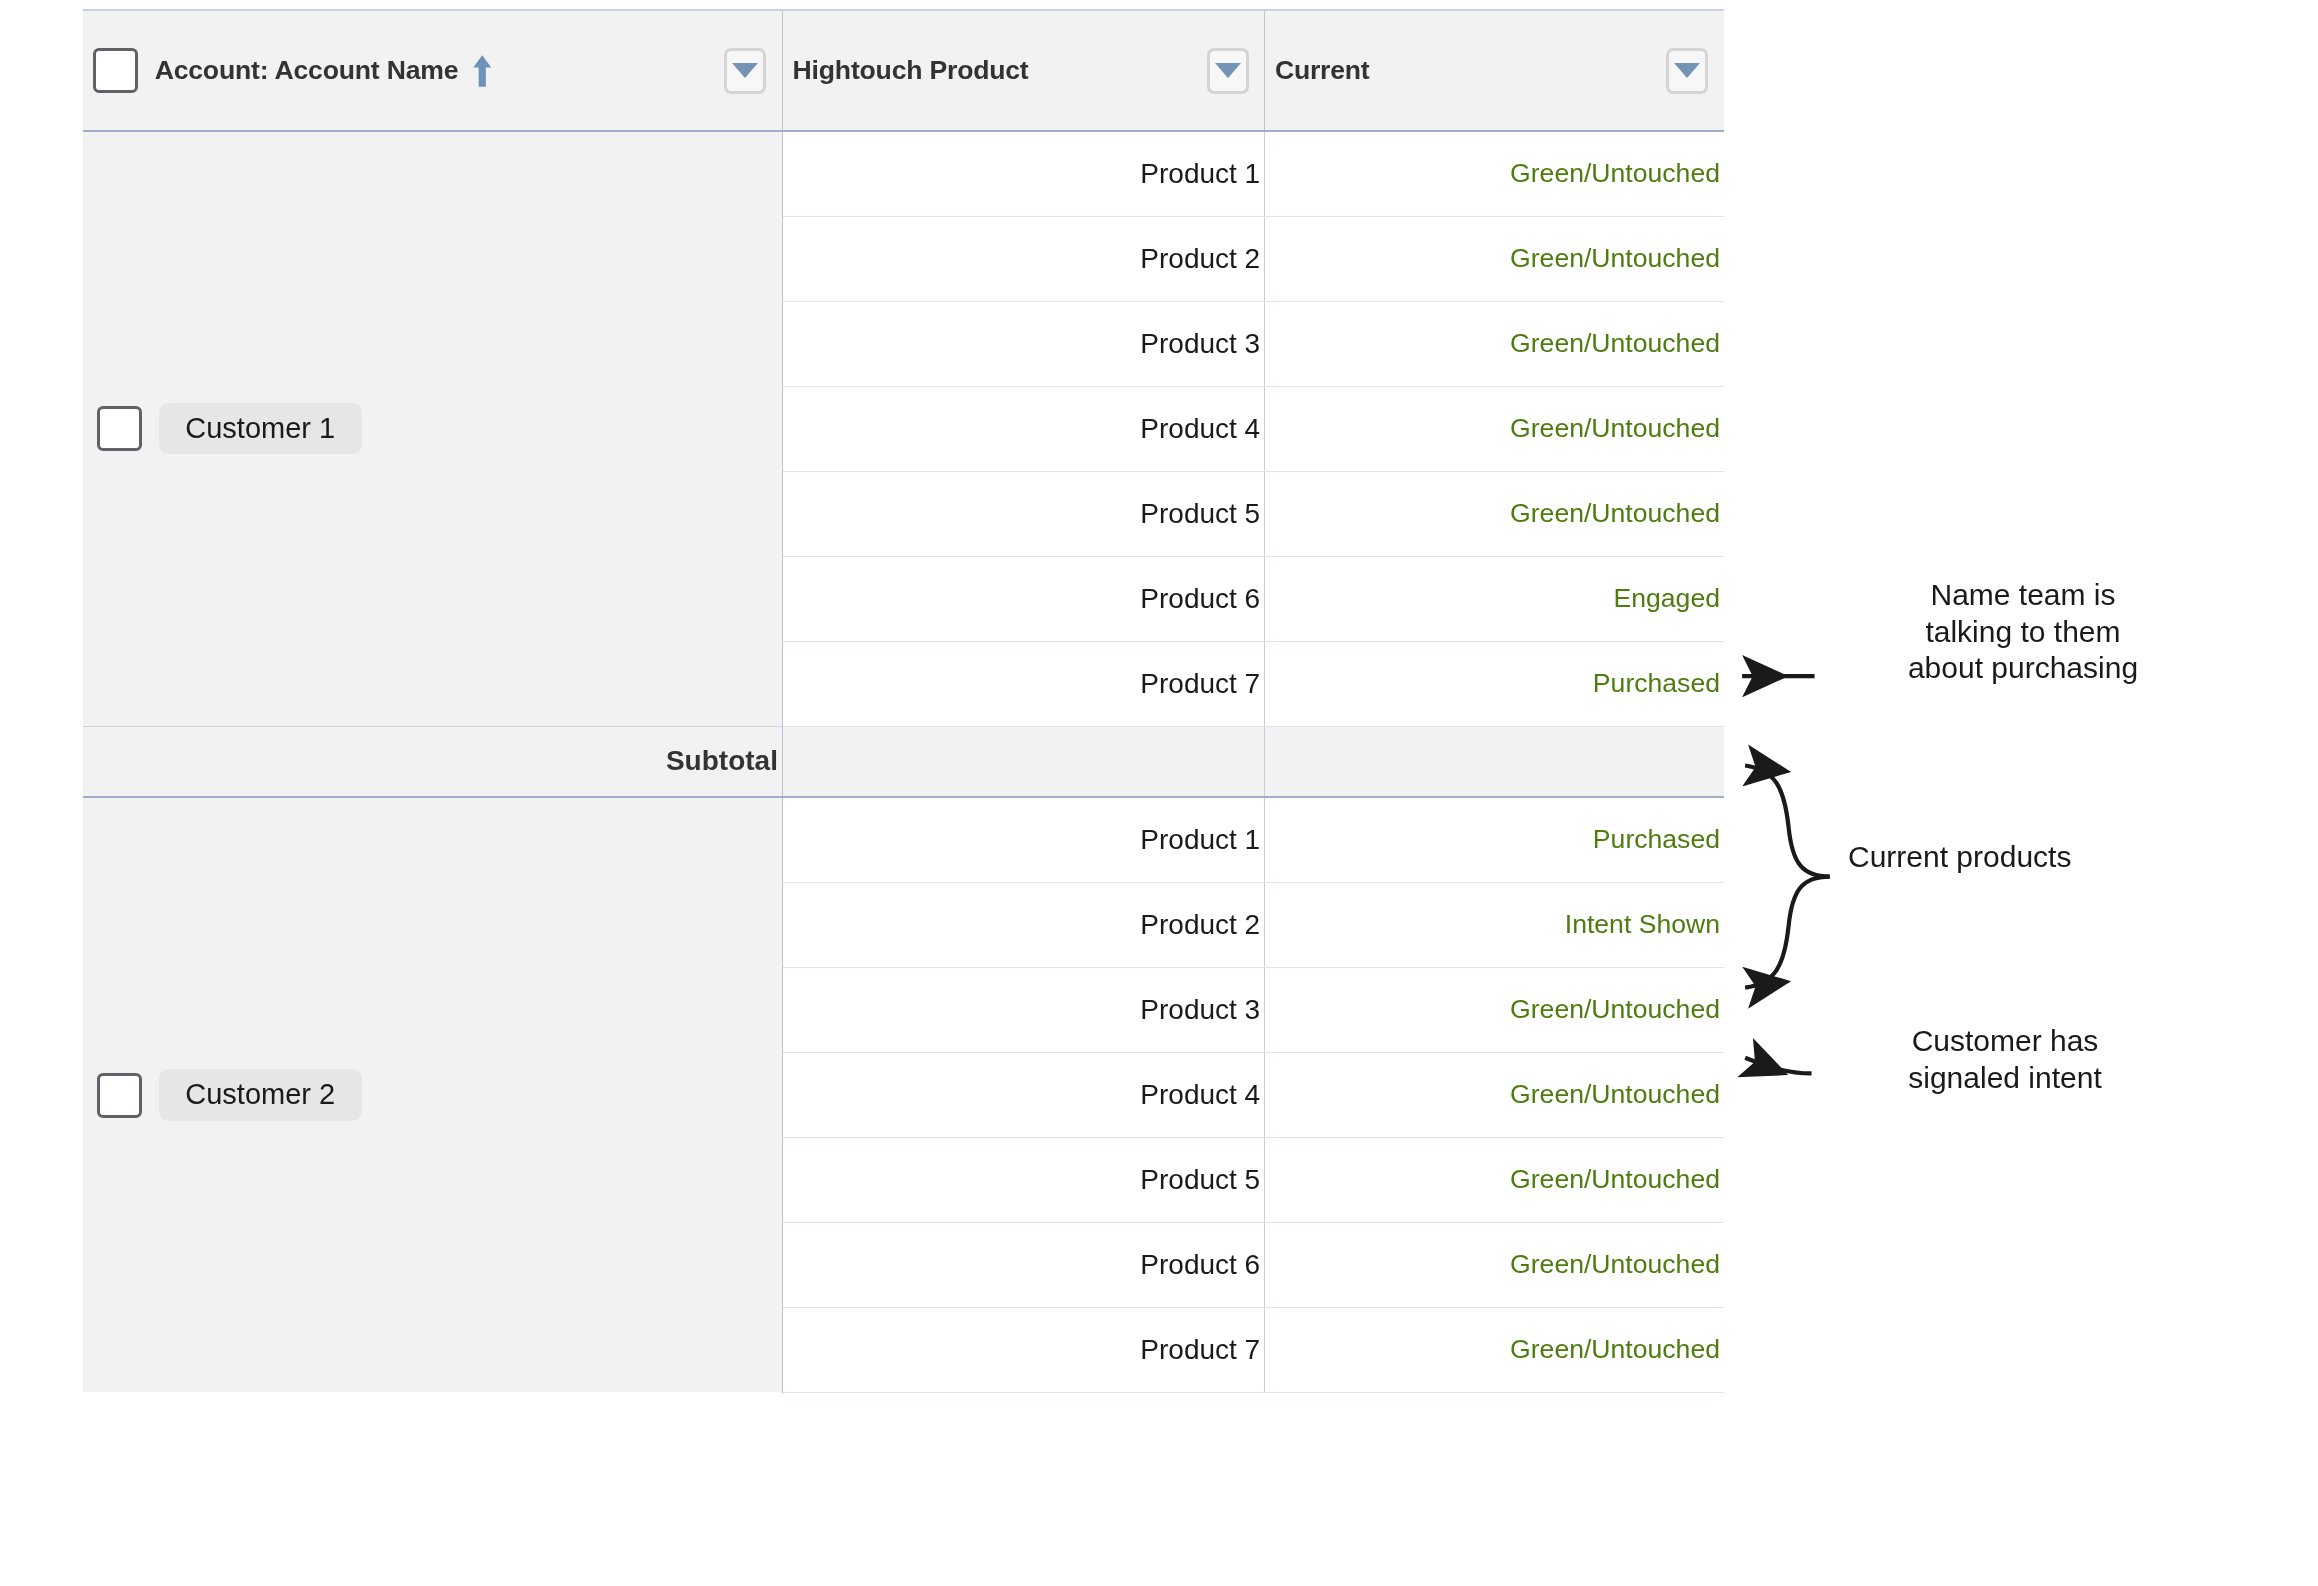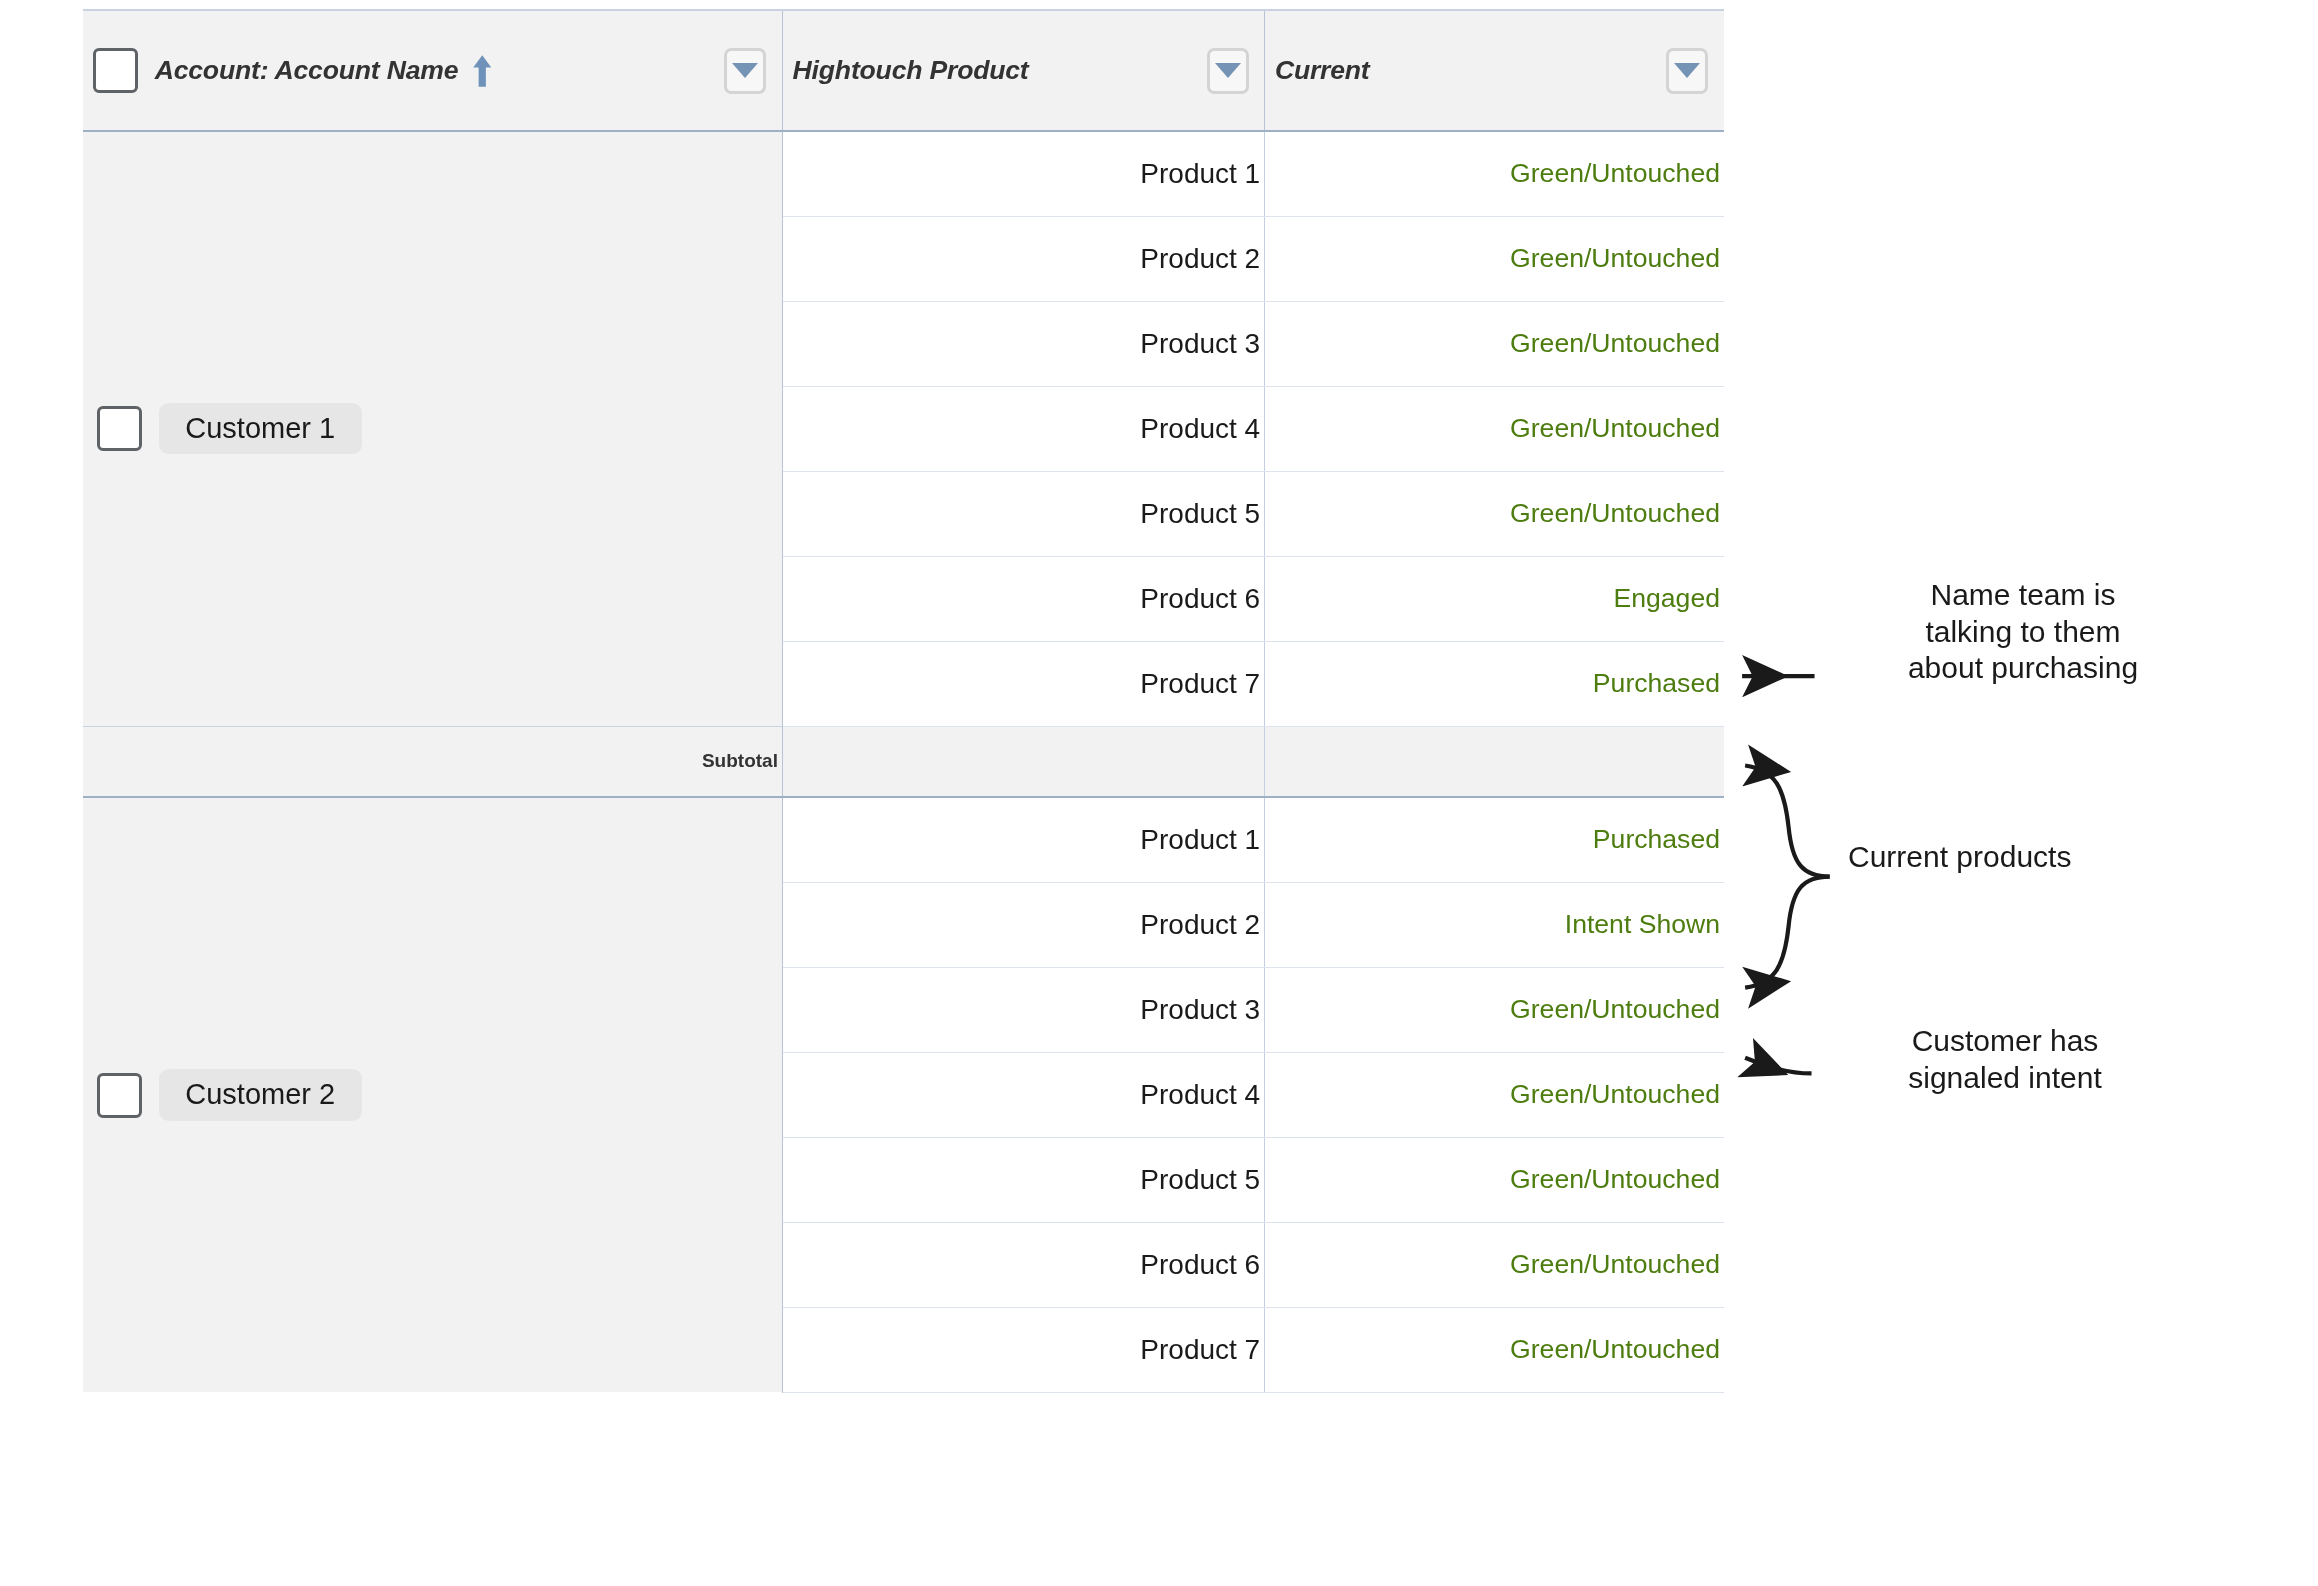--- a/index.html
+++ b/index.html
@@ -53,21 +53,21 @@
   th.h-account { border-right: 1.8px solid #b8c4d6; }
   th.h-product { border-right: 1.8px solid #b8c4d6; }
 
   .head-inner {
     display: flex;
     align-items: center;
     height: 119px;
     padding-left: 9.7px;
     box-sizing: border-box;
   }
-  .head-inner.has-right { justify-content: space-between; font-style: italic; }
+  .head-inner.has-right { justify-content: space-between; }
 
   .hdr-label {
     white-space: nowrap;
     letter-spacing: -0.2px;
   }
 
   
   .cbx {
     width: 45px;
     height: 45px;
@@ -165,21 +165,21 @@
 
   
   tr.subtotal-row { height: 71px; }
   tr.subtotal-row td {
     background: #f2f2f2;
     border-top: 1.8px solid #c9d2e0;
     border-bottom: 2.4px solid #9fb0c6;
   }
   tr.subtotal-row td.st-acct {
     border-right: 1.8px solid #b8c4d6;
-    font-size: 19px;
+    font-size: 28px;
     font-weight: bold;
     color: #333333;
     padding-left: 9.7px;
   }
   tr.subtotal-row td.st-prod { border-right: 1.8px solid #c3cfe0; }
 
   
   tr.group-start td.c-acct { border-top: 0; }
 
   

